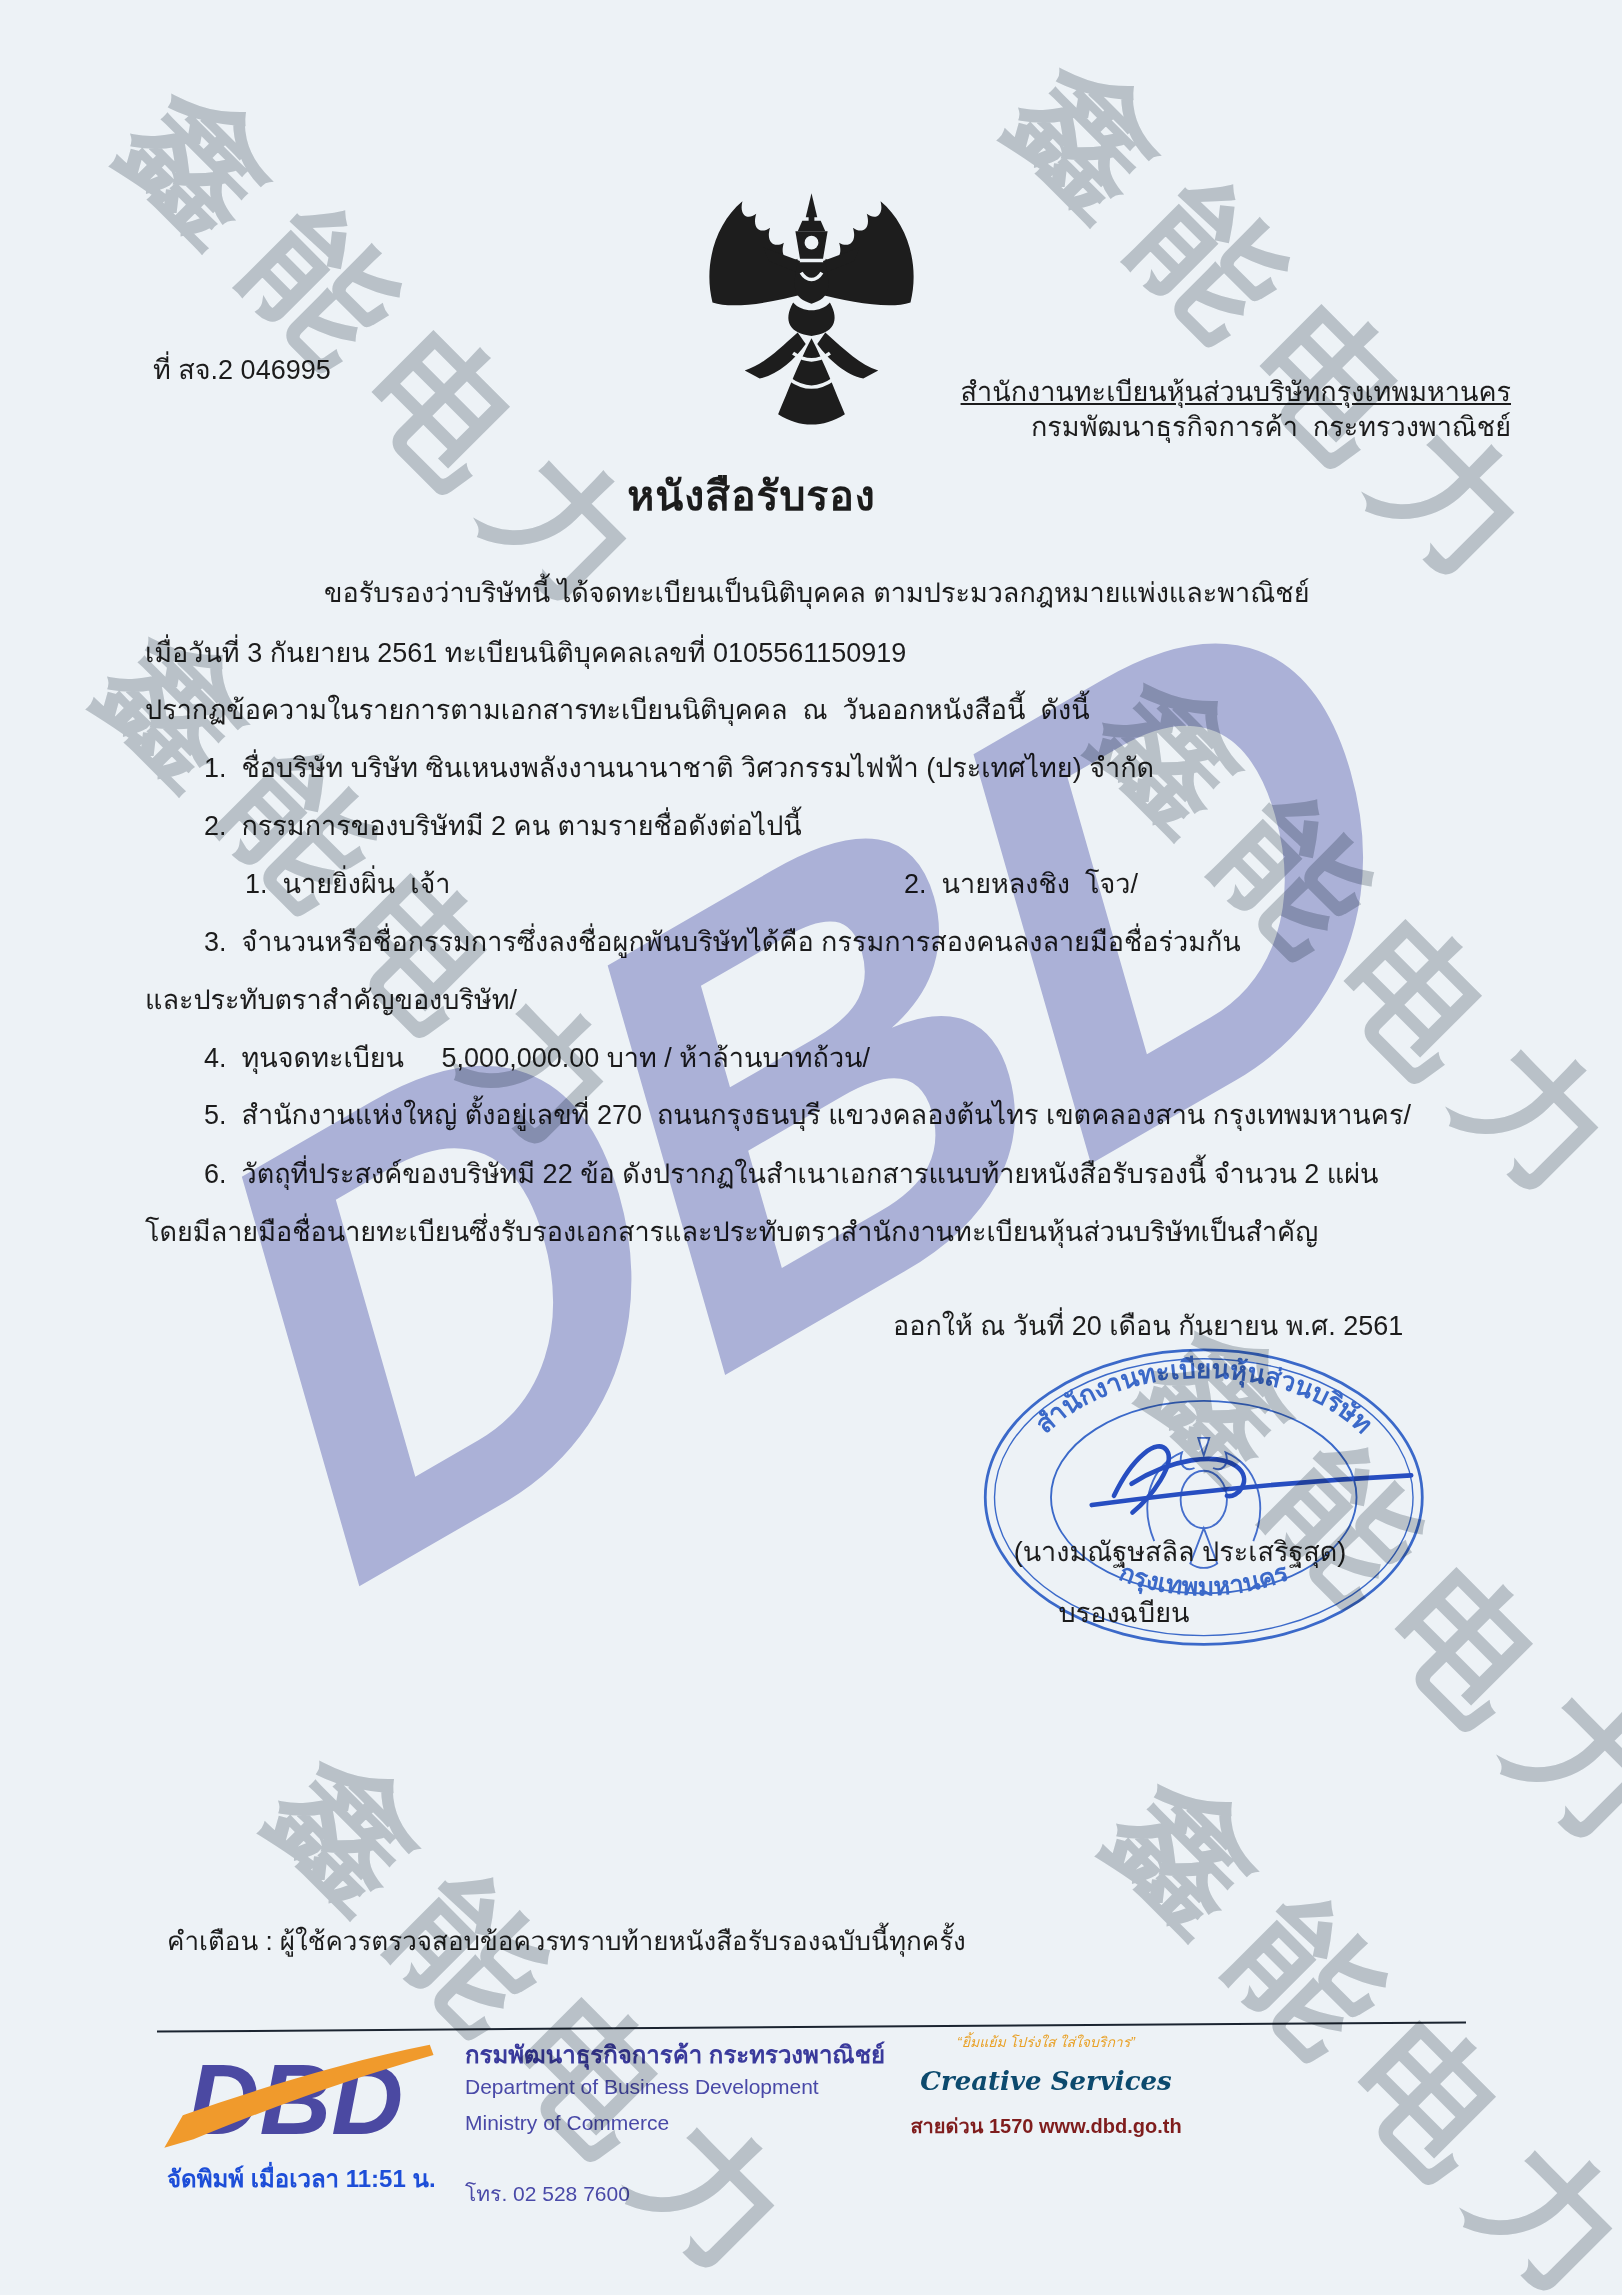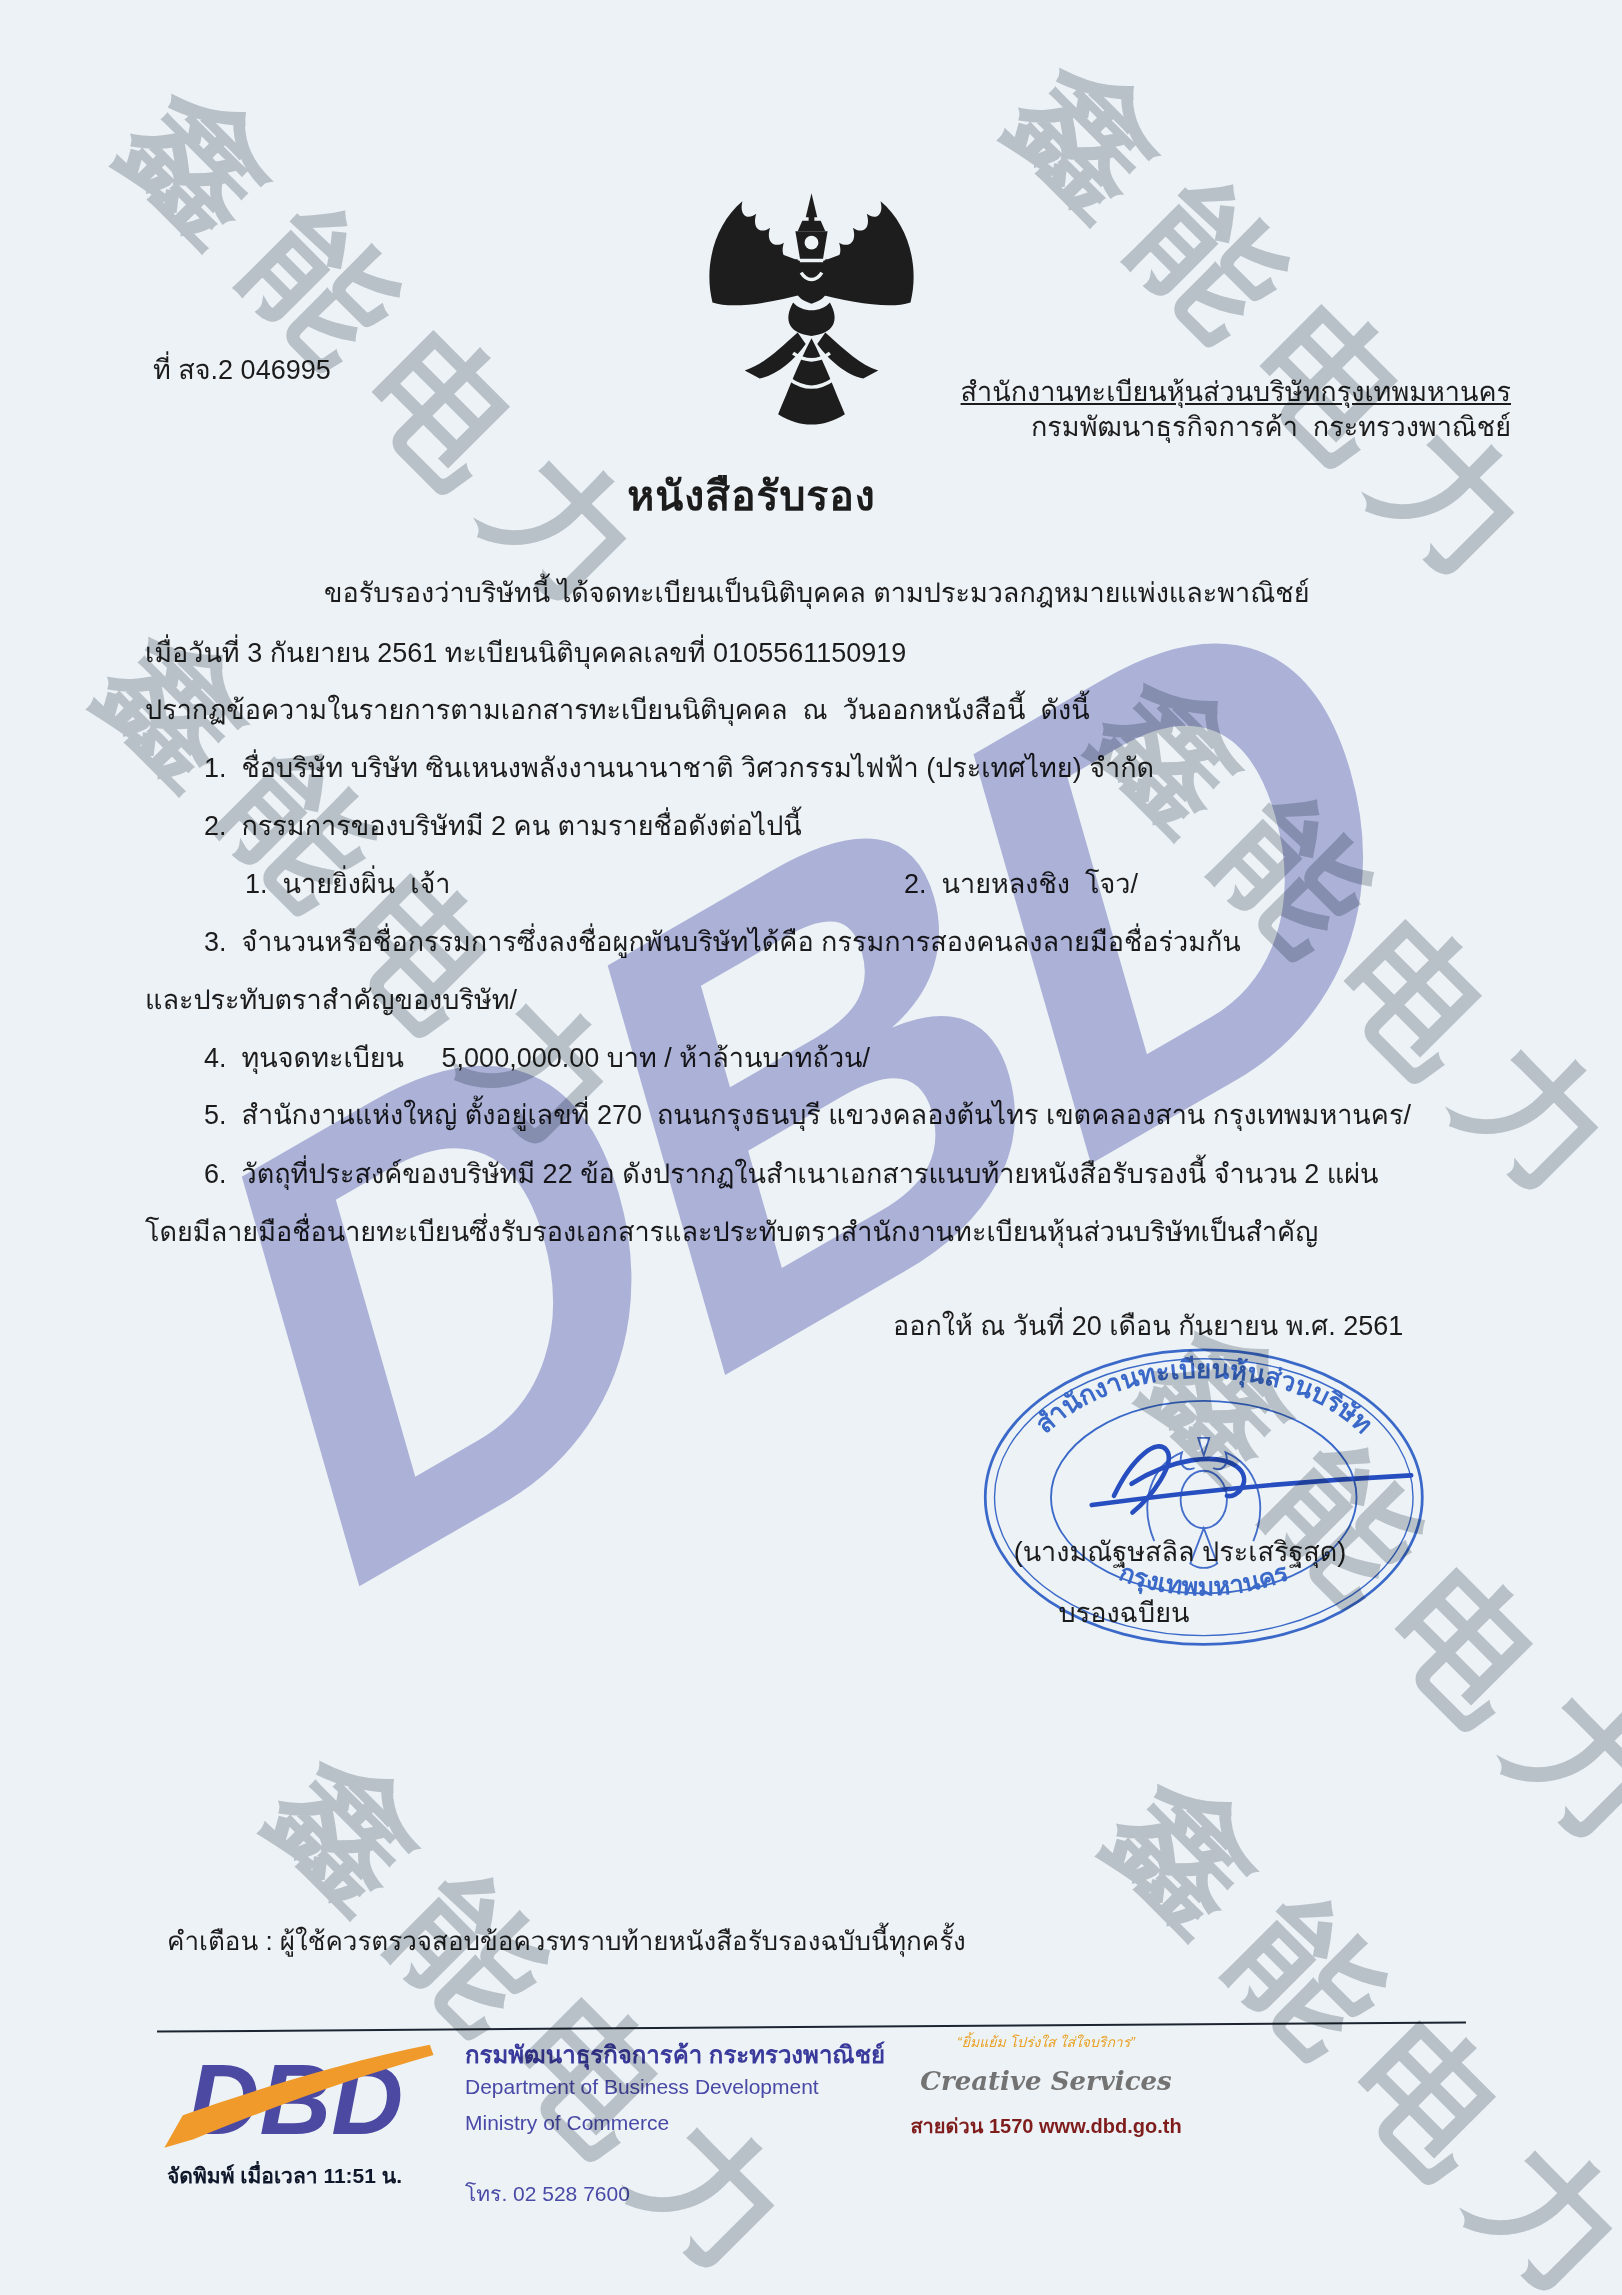--- a/index.html
+++ b/index.html
@@ -28,23 +28,23 @@
   }
   .docline{position:absolute;white-space:pre;font-size:27px;z-index:2;}
   .sigtext{position:absolute;white-space:pre;font-size:27px;z-index:3;text-align:center;}
   .warn{position:absolute;white-space:pre;font-size:26px;z-index:2;}
   
   .f-rule{position:absolute;left:157px;top:2026px;width:1309px;height:2.3px;background:#1b2430;transform:rotate(-0.4deg);z-index:2;}
   .f-mid{color:#3a3a9c;z-index:2;}
   .f-mid-en{color:#4949a8;z-index:2;}
   .f-right{position:absolute;left:847px;width:398px;text-align:center;z-index:2;}
   .slogan-th{color:#e9a126;font-style:italic;font-weight:normal;font-size:14px;}
-  .slogan-en{color:#737373;font-style:italic;font-weight:bold;font-size:26px;font-family:"DejaVu Serif",serif;}
+  .slogan-en{color:#0c4a6e;font-style:italic;font-weight:bold;font-size:26px;font-family:"DejaVu Serif",serif;}
   .hotline{color:#7f1d1d;font-weight:bold;font-size:20px;}
-  .ptime{color:#0f172a;font-size:21px;font-weight:bold;z-index:2;position:absolute;}
+  .ptime{color:#1d4ed8;font-size:24px;font-weight:bold;z-index:2;position:absolute;}
 </style>
 </head>
 <body>
 
 <div class="wm-cn" style="left:393px;top:359px;">鑫能电力</div>
 <div class="wm-cn" style="left:1281px;top:333px;">鑫能电力</div>
 <div class="wm-cn" style="left:370px;top:902px;">鑫能电力</div>
 <div class="wm-cn" style="left:1365px;top:948px;">鑫能电力</div>
 <div class="wm-cn" style="left:1416px;top:1596px;">鑫能电力</div>
 <div class="wm-cn" style="left:541px;top:2026px;">鑫能电力</div>

